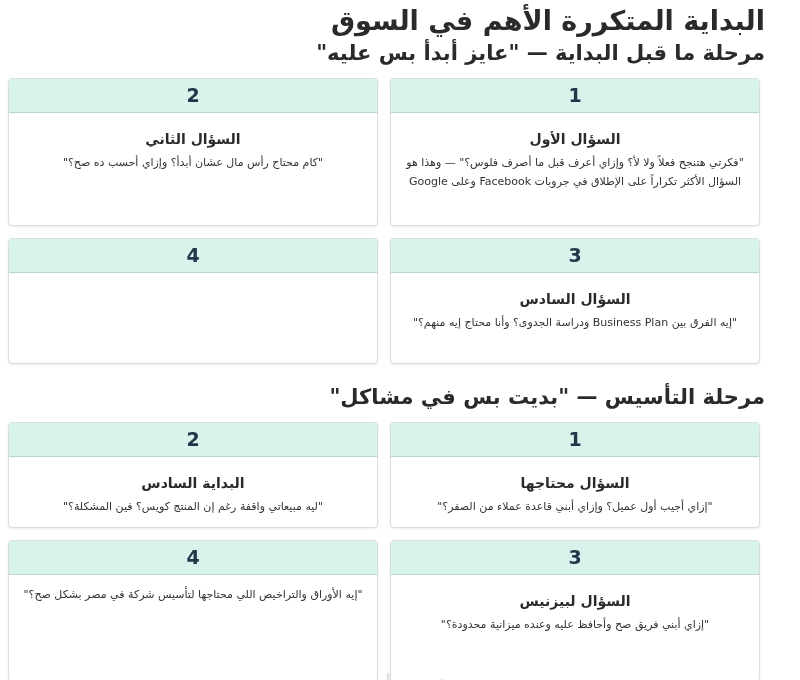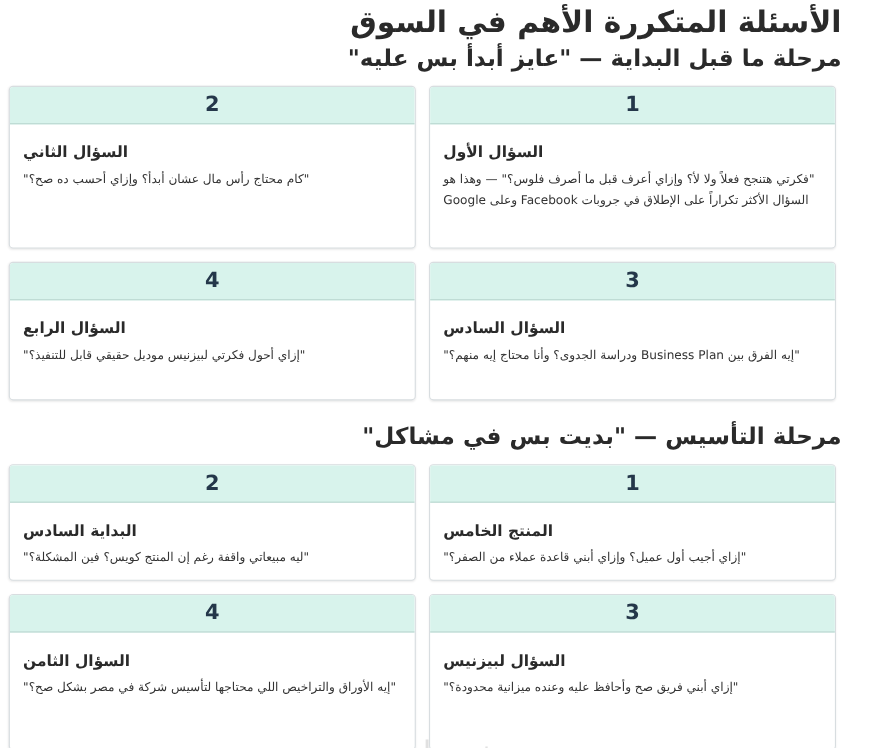--- a/index.html
+++ b/index.html
@@ -34,38 +34,38 @@
     background: #fff;
     overflow: hidden;
   }
   .card-head {
     background: #d8f3ec;
     border-bottom: 1px solid #b9d6cf;
     height: 33px; line-height: 33px;
     text-align: center;
     font-size: 19px; font-weight: bold; color: #24374a;
   }
-  .card-body { padding: 10px 12px 10px 12px; text-align: left; }
+  .card-body { padding: 10px 12px 10px 12px; text-align: center; }
   .q-title { font-size: 14px; font-weight: bold; color: #2a2a2a; margin: 8px 0 6px 0; }
   .q-text { font-size: 11px; line-height: 19px; color: #333; margin: 0; }
   .sec1 { margin-top: 10px; }
   .sec2-title { margin-top: 18px; margin-bottom: 10px; }
   .watermark {
     position: absolute; left: 358px; top: 640px;
     font-size: 28px; color: rgba(170,170,170,0.35);
     font-family: "DejaVu Sans", sans-serif; direction: rtl;
     pointer-events: none;
     margin-top: 28px;
   }
 </style>
 </head>
 <body>
 
 <div class="page">
-  <h1 class="main-title">الأسئلة المتكررة الأهم في السوق</h1>
+  <h1 class="main-title">البداية المتكررة الأهم في السوق</h1>
 
   <h2 class="section-title">مرحلة ما قبل البداية — "عايز أبدأ بس عليه"</h2>
   <div class="grid sec1">
     <div class="card" style="height:146px">
       <div class="card-head">1</div>
       <div class="card-body">
         <div class="q-title">السؤال الأول</div>
         <p class="q-text">"فكرتي هتنجح فعلاً ولا لأ؟ وإزاي أعرف قبل ما أصرف فلوس؟" — وهذا هو السؤال الأكثر تكراراً على الإطلاق في جروبات Facebook وعلى Google</p>
       </div>
     </div>
@@ -78,53 +78,48 @@
     </div>
     <div class="card" style="height:124px">
       <div class="card-head">3</div>
       <div class="card-body">
         <div class="q-title">السؤال السادس</div>
         <p class="q-text">"إيه الفرق بين Business Plan ودراسة الجدوى؟ وأنا محتاج إيه منهم؟"</p>
       </div>
     </div>
     <div class="card" style="height:124px">
       <div class="card-head">4</div>
-      <div class="card-body">
-        <div class="q-title">السؤال الرابع</div>
-        <p class="q-text">"إزاي أحول فكرتي لبيزنيس موديل حقيقي قابل للتنفيذ؟"</p>
-      </div>
     </div>
   </div>
 
   <h2 class="section-title sec2-title">مرحلة التأسيس — "بديت بس في مشاكل"</h2>
   <div class="grid">
     <div class="card" style="height:104px">
       <div class="card-head">1</div>
       <div class="card-body">
-        <div class="q-title">المنتج الخامس</div>
+        <div class="q-title">السؤال محتاجها</div>
         <p class="q-text">"إزاي أجيب أول عميل؟ وإزاي أبني قاعدة عملاء من الصفر؟"</p>
       </div>
     </div>
     <div class="card" style="height:104px">
       <div class="card-head">2</div>
       <div class="card-body">
         <div class="q-title">البداية السادس</div>
         <p class="q-text">"ليه مبيعاتي واقفة رغم إن المنتج كويس؟ فين المشكلة؟"</p>
       </div>
     </div>
     <div class="card" style="height:140px">
       <div class="card-head">3</div>
       <div class="card-body">
         <div class="q-title">السؤال لبيزنيس</div>
         <p class="q-text">"إزاي أبني فريق صح وأحافظ عليه وعنده ميزانية محدودة؟"</p>
       </div>
     </div>
     <div class="card" style="height:140px">
       <div class="card-head">4</div>
       <div class="card-body">
-        <div class="q-title">السؤال الثامن</div>
         <p class="q-text">"إيه الأوراق والتراخيص اللي محتاجها لتأسيس شركة في مصر بشكل صح؟"</p>
       </div>
     </div>
   </div>
 </div>
 
 <div class="watermark">خمسات</div>
 
 </body></html>

